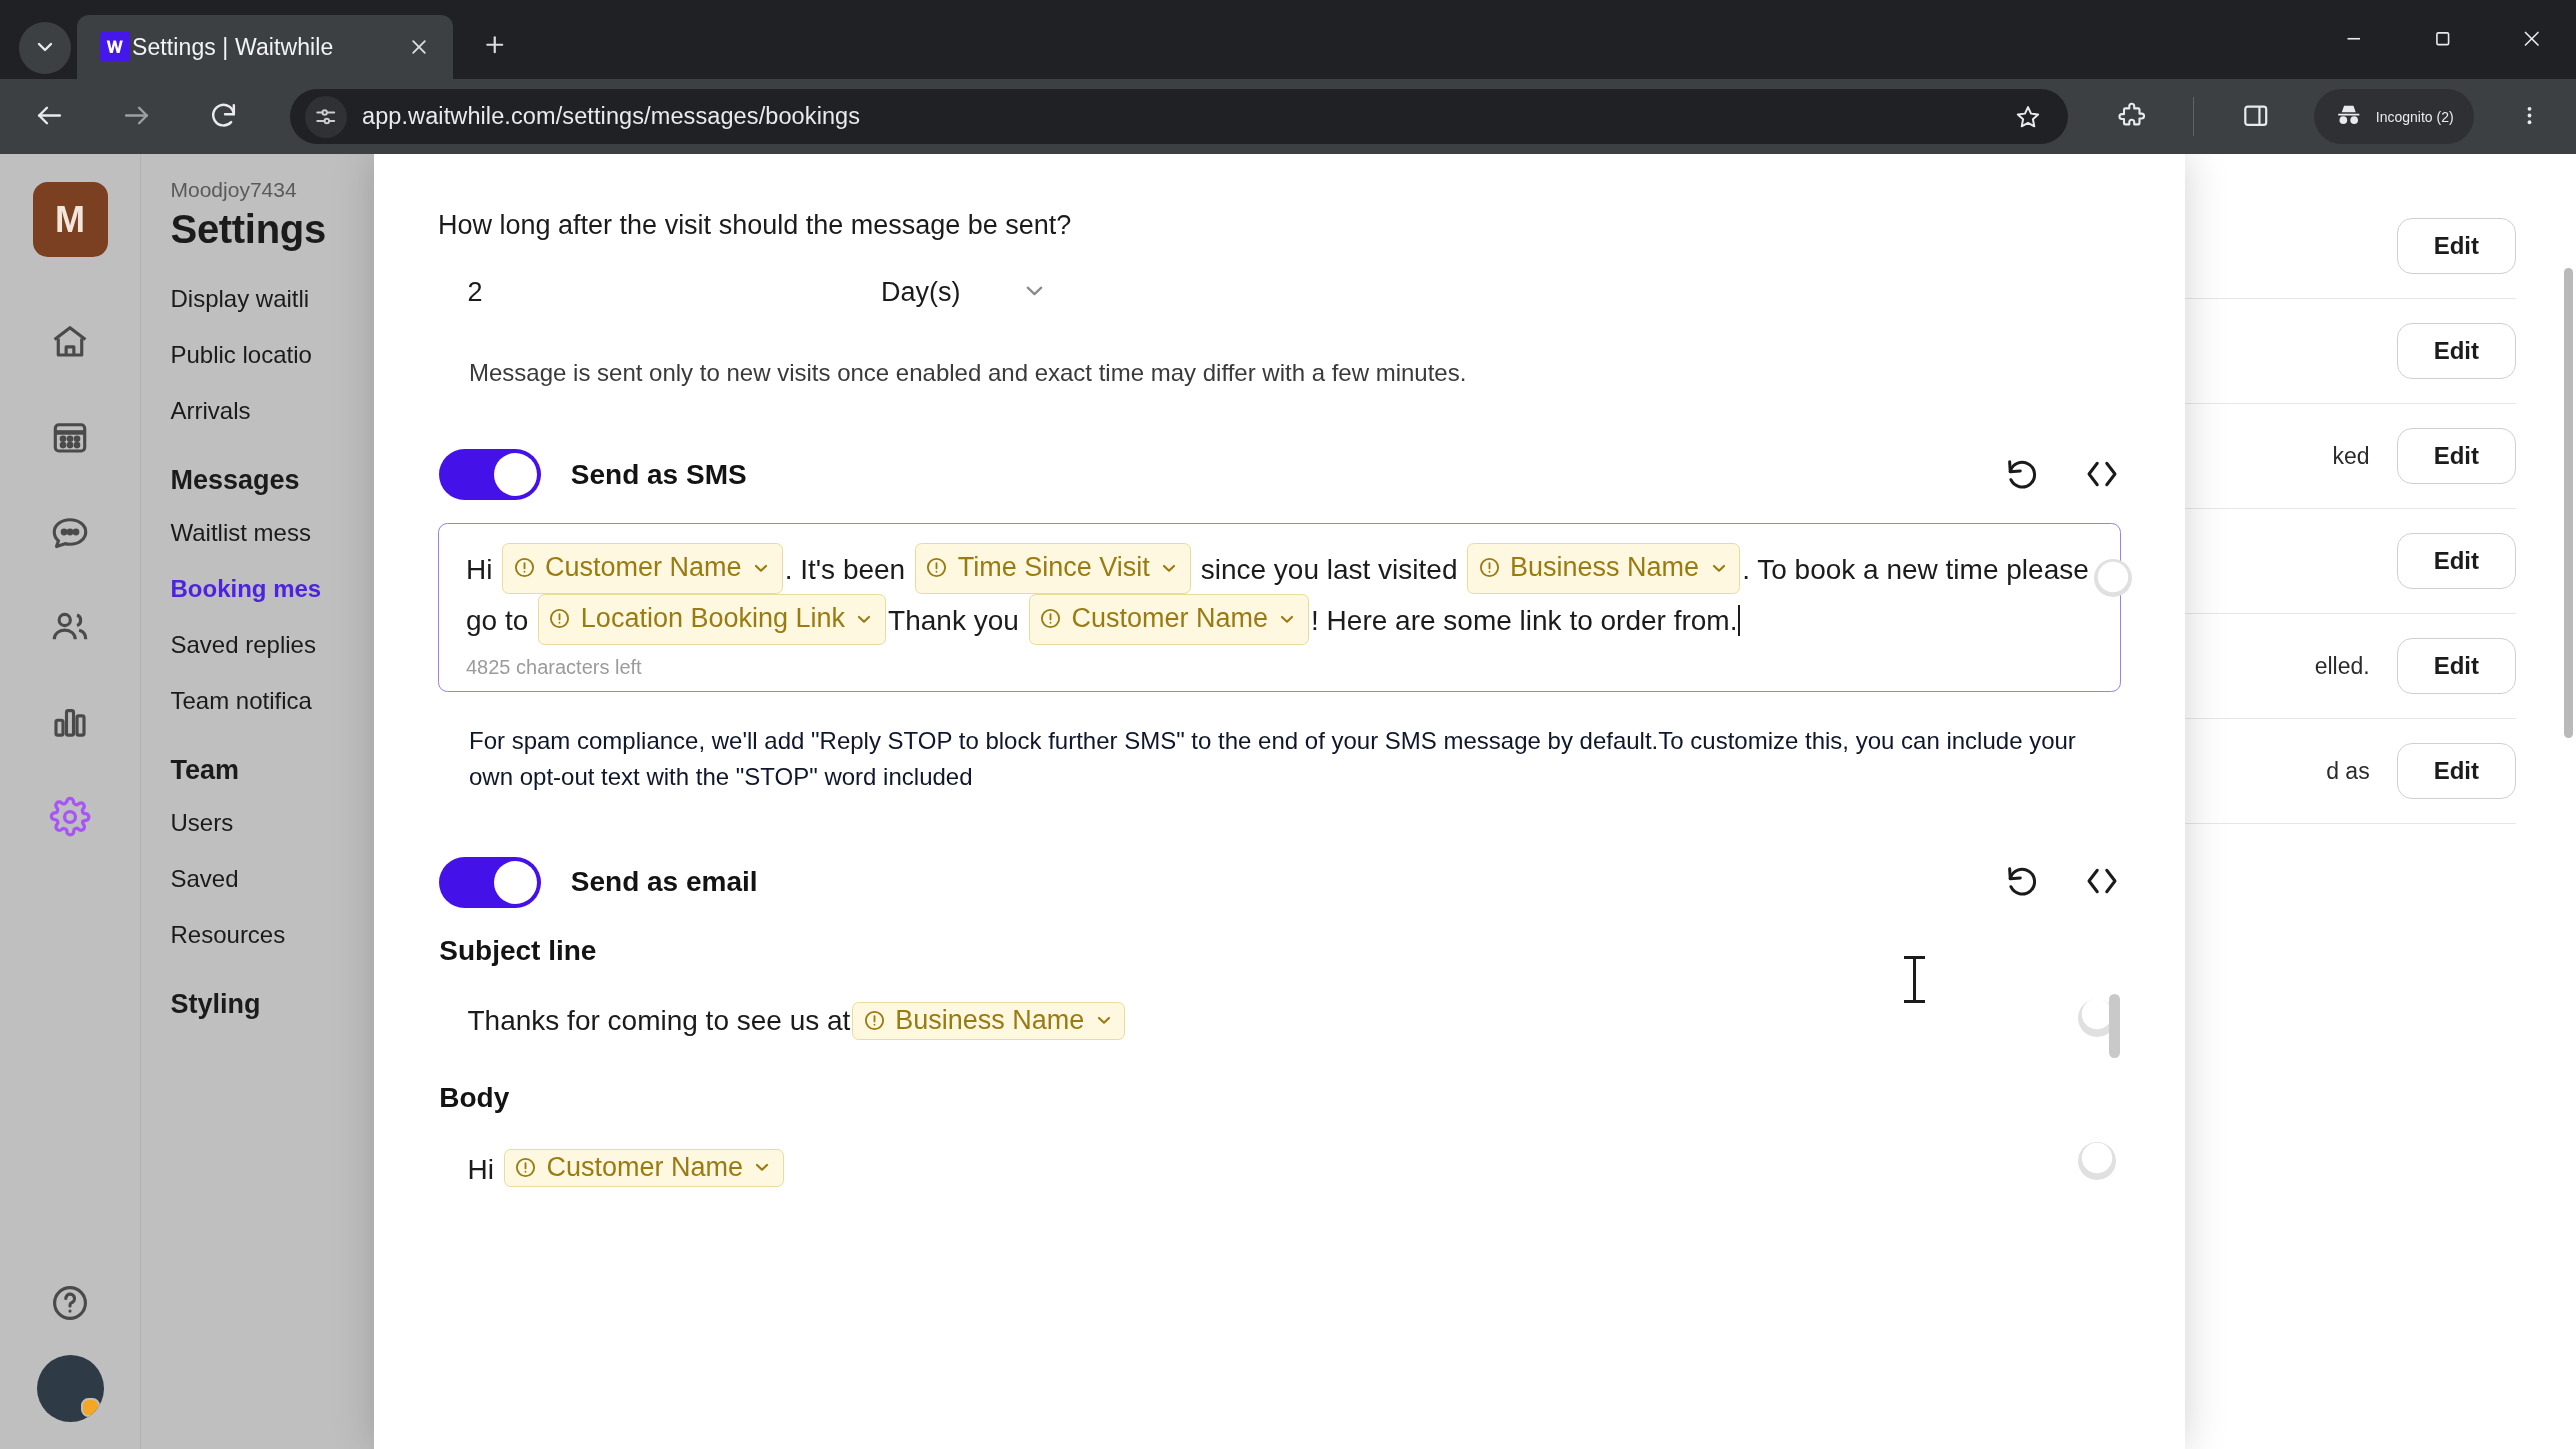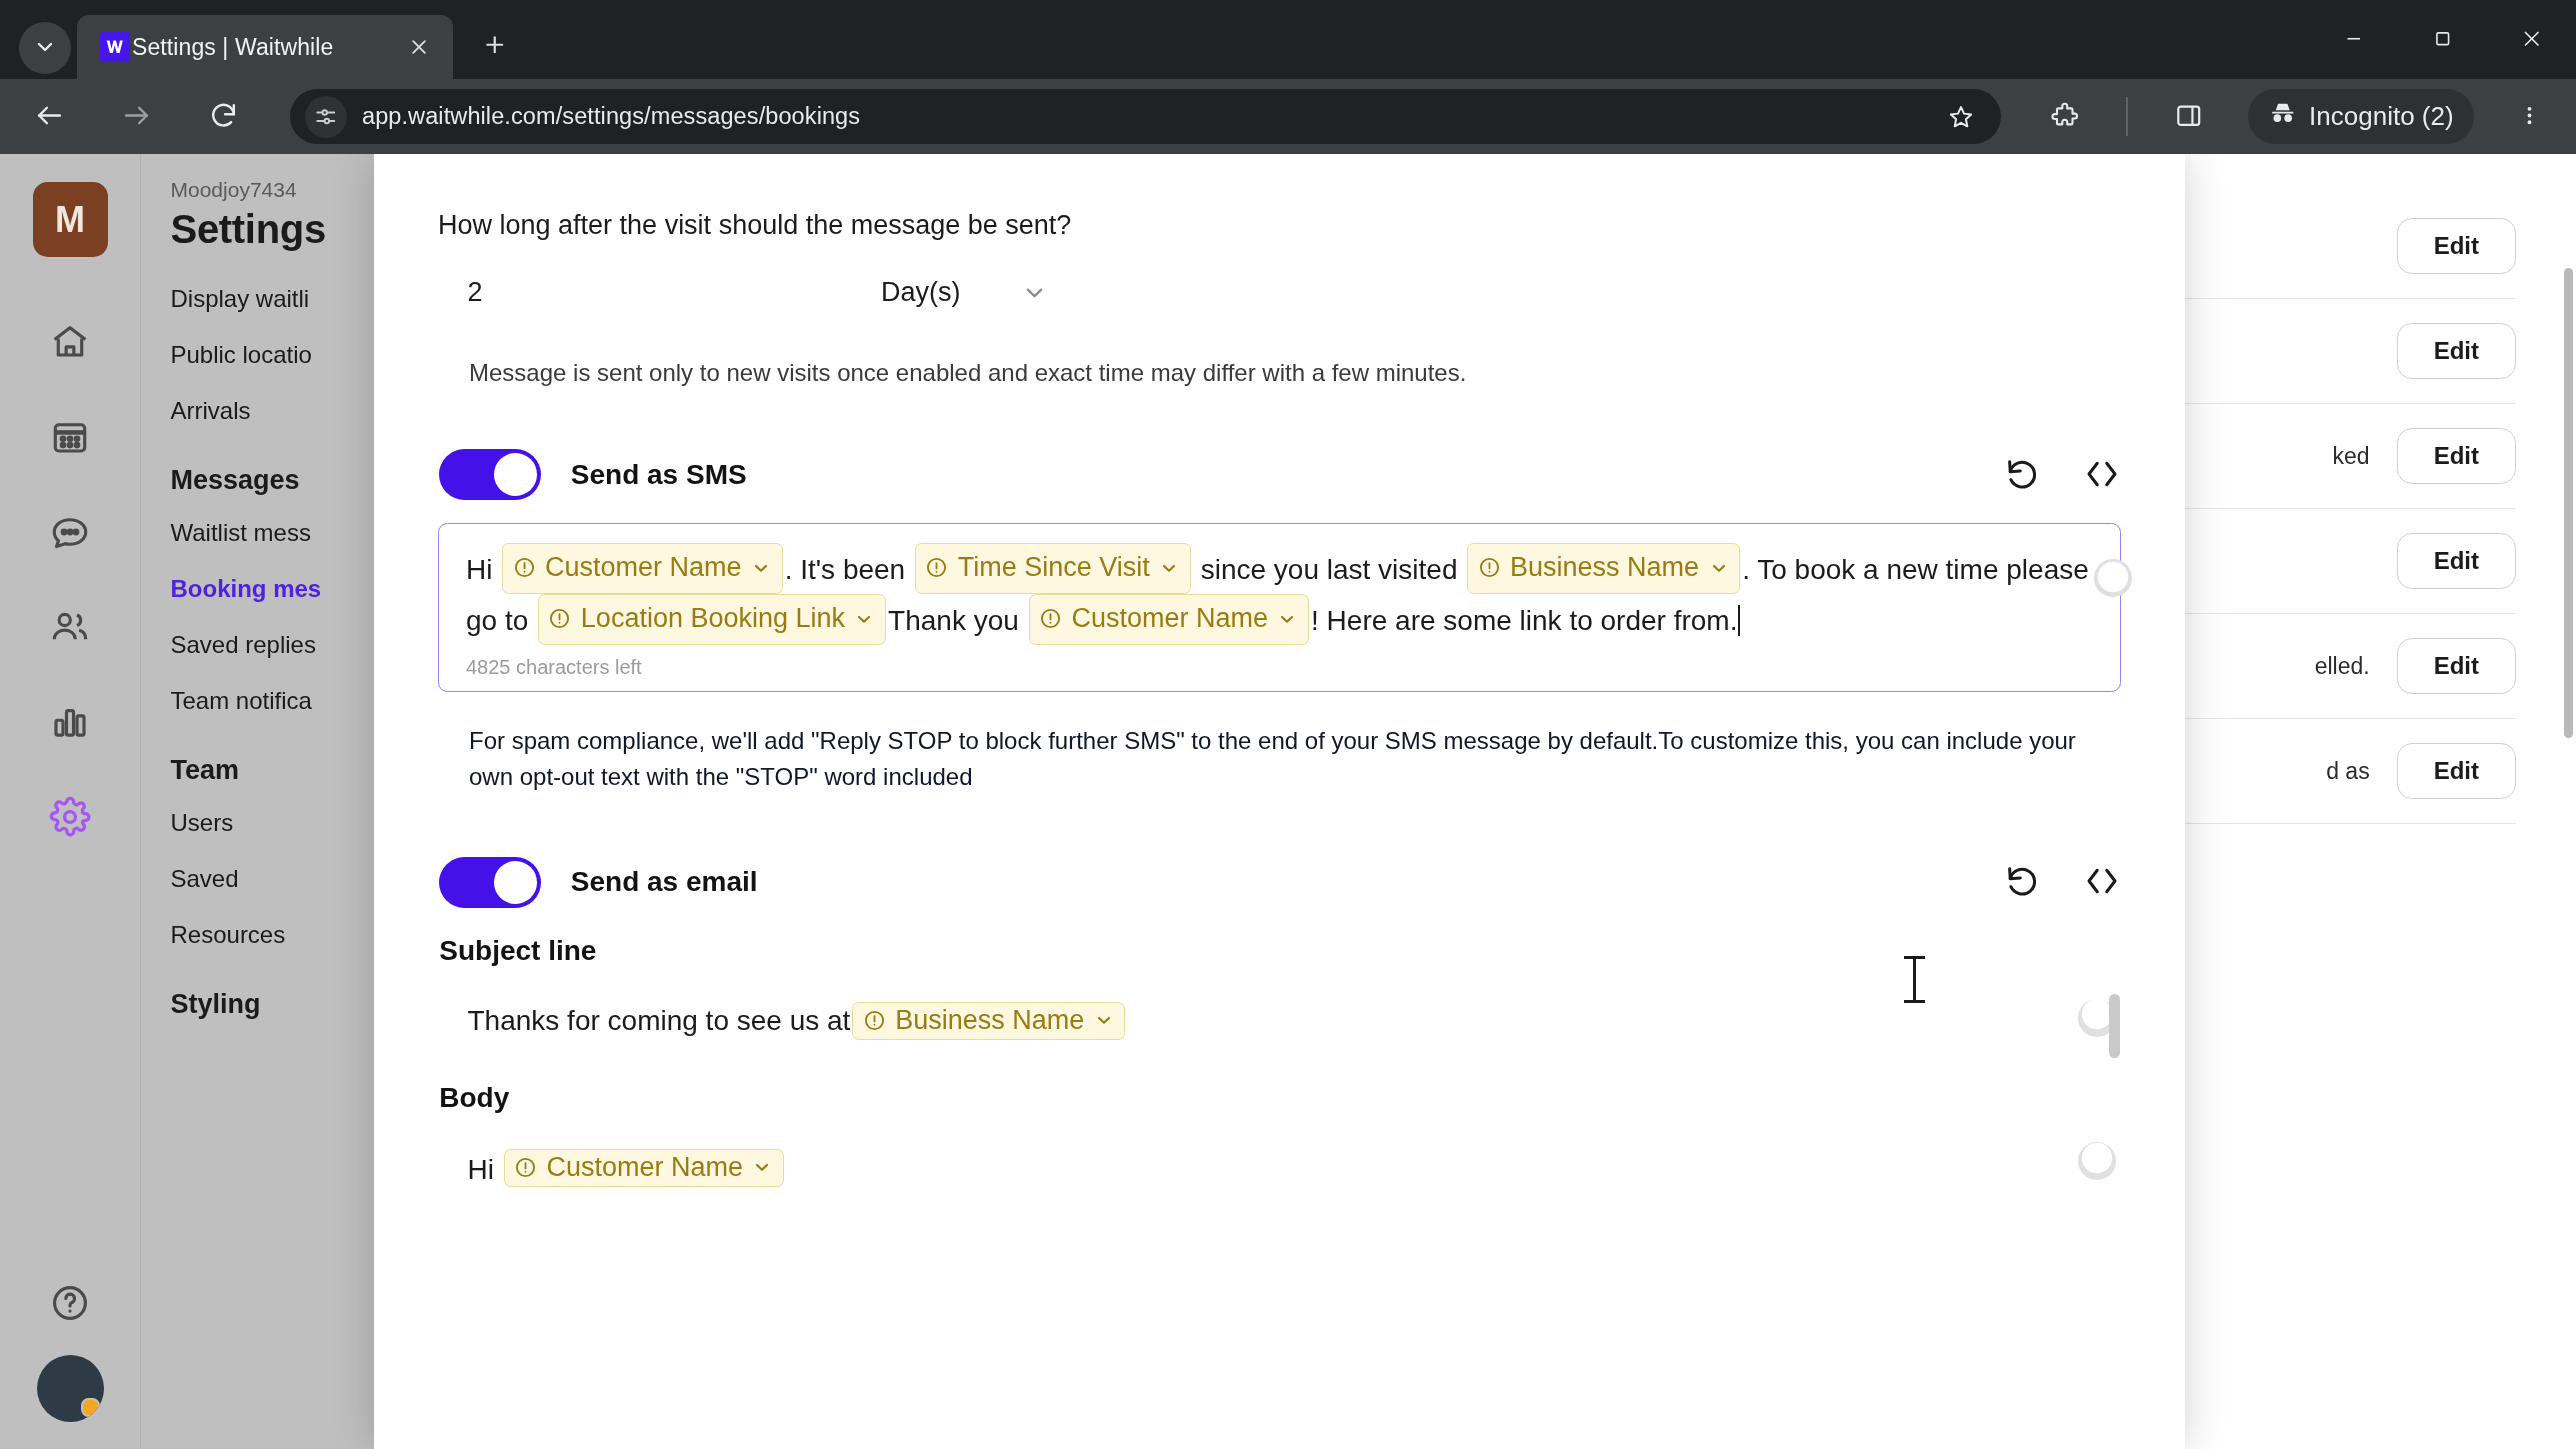--- a/index.html
+++ b/index.html
@@ -73,21 +73,21 @@
   .omni-icon svg { width:25.5px;height:25.5px; }
   .omni-url { flex:1; color:#e8eaed; font-size:23.5px; white-space:nowrap; overflow:hidden; letter-spacing:0.1px;}
   .omni-btn { width: 44px;height:44px;display:flex;align-items:center;justify-content:center;color:#e8eaed;flex:0 0 44px;}
   .omni-btn svg{width:28px;height:28px;}
 
   .tb-icon { width: 58px;height:58px;border-radius:29px;display:flex;align-items:center;justify-content:center;color:#e8eaed;flex:0 0 58px;}
   .tb-icon svg{width:29.5px;height:29.5px;}
   .tb-sep { width:1.3px;height:39px;background:#5f6368;margin:0 9.4px; }
   .incognito-pill {
     height:55px;border-radius:27.5px;background:#2f3033;display:flex;align-items:center;
-    gap:12px;padding:0 20px;color:#e8eaed;font-size:26px;margin-left:6.7px;
+    gap:12px;padding:0 20px;color:#e8eaed;font-size:14px;margin-left:6.7px;
   }
   .incognito-pill svg{width:29.5px;height:29.5px;}
   .tb-menu { width: 58px;height:58px;display:flex;align-items:center;justify-content:center;color:#e8eaed;flex:0 0 58px;margin-left:4px;}
   .tb-menu svg{width:23px;height:23px;}
 
   
   .viewport { flex:1; position:relative; background:#ffffff; overflow:hidden; }
 
   
   .app { position:absolute; inset:0; display:flex; background:#ffffff; }
@@ -141,21 +141,21 @@
     box-shadow: 0 0 40px rgba(0,0,0,.18);
   }
   .modal-inner { padding: 56px 64px 0 64px; }
 
   .q-label { font-size:27px; color:#1b1b1b; margin-bottom: 24px; }
   .duration-row { display:flex; align-items:center; gap:0; margin-bottom: 16px; }
   .duration-num {
     width: 443px; font-size:27px; color:#1b1b1b; padding: 12px 0 12px 29.5px;
   }
   .duration-select {
-    display:flex; align-items:center; gap:60px; font-size:27px; color:#1b1b1b;
+    display:flex; gap:60px; font-size:27px; color:#1b1b1b;
     padding: 12px 20px 12px 0;
   }
   .duration-select .chev { color:#8a8a8a; display:flex; }
   .duration-select .chev svg{width:27px;height:27px;}
 
   .hint { font-size:24px; color:#3a3a3a; padding: 23px 0 0 31px; }
 
   .toggle-row { display:flex; align-items:center; gap: 0; margin: 62px 0 0 0; }
   .switch {
     width: 102px; height: 51px; border-radius: 25.5px; background:#4411e8;

